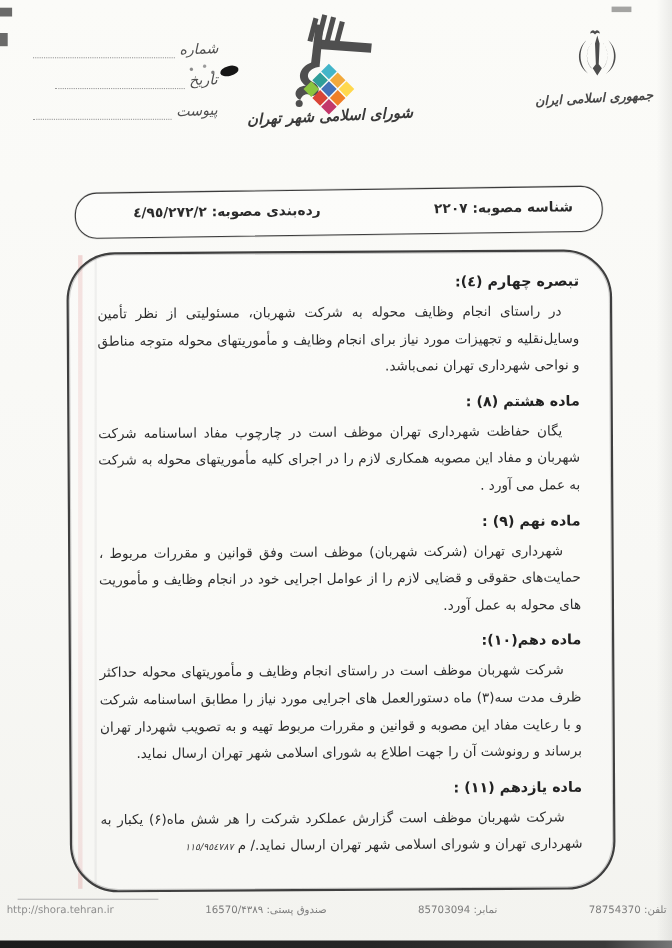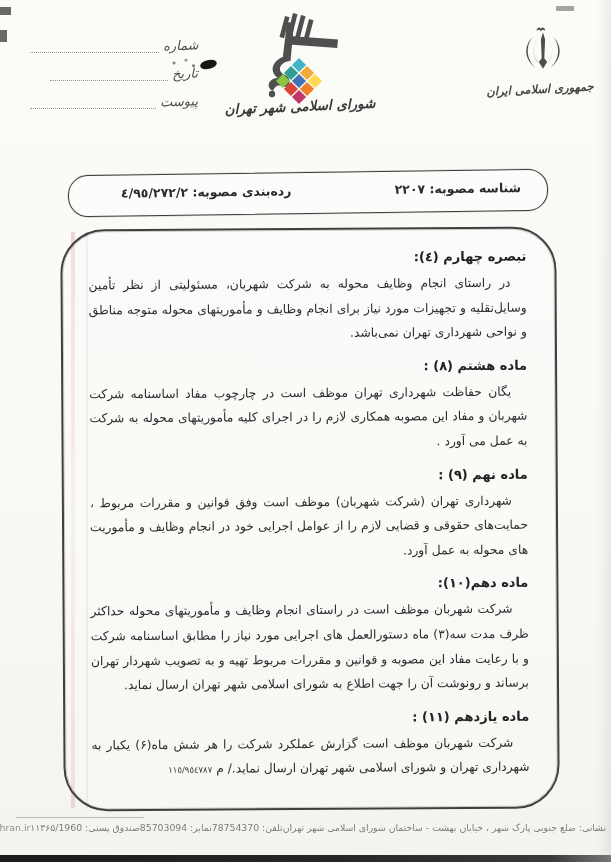--- a/index.html
+++ b/index.html
@@ -59,21 +59,21 @@
 
   
   .doc-box{position:absolute;left:62px;top:228px;width:496px;height:582px;
     border:2px solid #3f3f3f;border-radius:44px;transform:rotate(-.35deg);
     box-shadow:inset 0 0 0 1px rgba(120,120,120,.35);
     background:rgba(255,255,255,.25);
     padding:14px 28px 0 26px;box-sizing:border-box;direction:rtl;}
   .sec-heading{font-size:13px;font-weight:bold;color:#222;line-height:24px;margin:2px 0 0 0;}
   .sec-body{font-size:12.3px;line-height:24.6px;margin:2px 0 9px 0;color:#2d2d2d;
     text-align:justify;text-align-last:right;text-indent:16px;}
-  .sec-ref{font-size:8.5px;color:#3a3a3a;letter-spacing:.5px;}
+  .sec-ref{font-size:8.5px;color:#3a3a3a;letter-spacing:.5px;font-style:italic;}
 
   
   .footer-rule{position:absolute;left:16px;top:817px;width:128px;border-top:1px solid #b9b9b9;}
   .footer{position:absolute;left:6px;top:822px;width:600px;direction:rtl;
     display:flex;justify-content:space-between;align-items:baseline;
     font-size:9.3px;color:#7c7c7c;white-space:nowrap;}
   .footer .url{direction:ltr;unicode-bidi:isolate;color:#8d8d8d;}
 </style>
 </head>
 <body>
@@ -164,21 +164,20 @@
       <p class="sec-body">شرکت شهربان موظف است در راستای انجام وظایف و مأموریتهای محوله حداکثر ظرف مدت سه(٣) ماه دستورالعمل های اجرایی مورد نیاز را مطابق اساسنامه شرکت و با رعایت مفاد این مصوبه و قوانین و مقررات مربوط تهیه و به تصویب شهردار تهران برساند و رونوشت آن را جهت اطلاع به شورای اسلامی شهر تهران ارسال نماید.</p>
     </div>
     <div>
       <div class="sec-heading">ماده یازدهم (١١) :</div>
       <p class="sec-body"><span>شرکت شهربان موظف است گزارش عملکرد شرکت را هر شش ماه(۶) یکبار به شهرداری تهران و شورای اسلامی شهر تهران ارسال نماید./ م</span> <span class="sec-ref">١١٥/٩٥٤٧٨٧</span></p>
     </div>
   </div>
 
   <div class="footer-rule"></div>
   <div class="footer">
-    <span>نشانی: ضلع جنوبی پارک شهر ، خیابان بهشت - ساختمان شورای اسلامی شهر تهران</span>
     <span>تلفن: 78754370</span>
     <span>نمابر: 85703094</span>
-    <span>صندوق پستی: ۱۱۳۶۵/1960</span>
+    <span>صندوق پستی: 16570/۴۳۸۹</span>
     <span class="url">http://shora.tehran.ir</span>
   </div>
 
   <div class="bottom-bar"></div>
 </div>
 
 </body></html>

